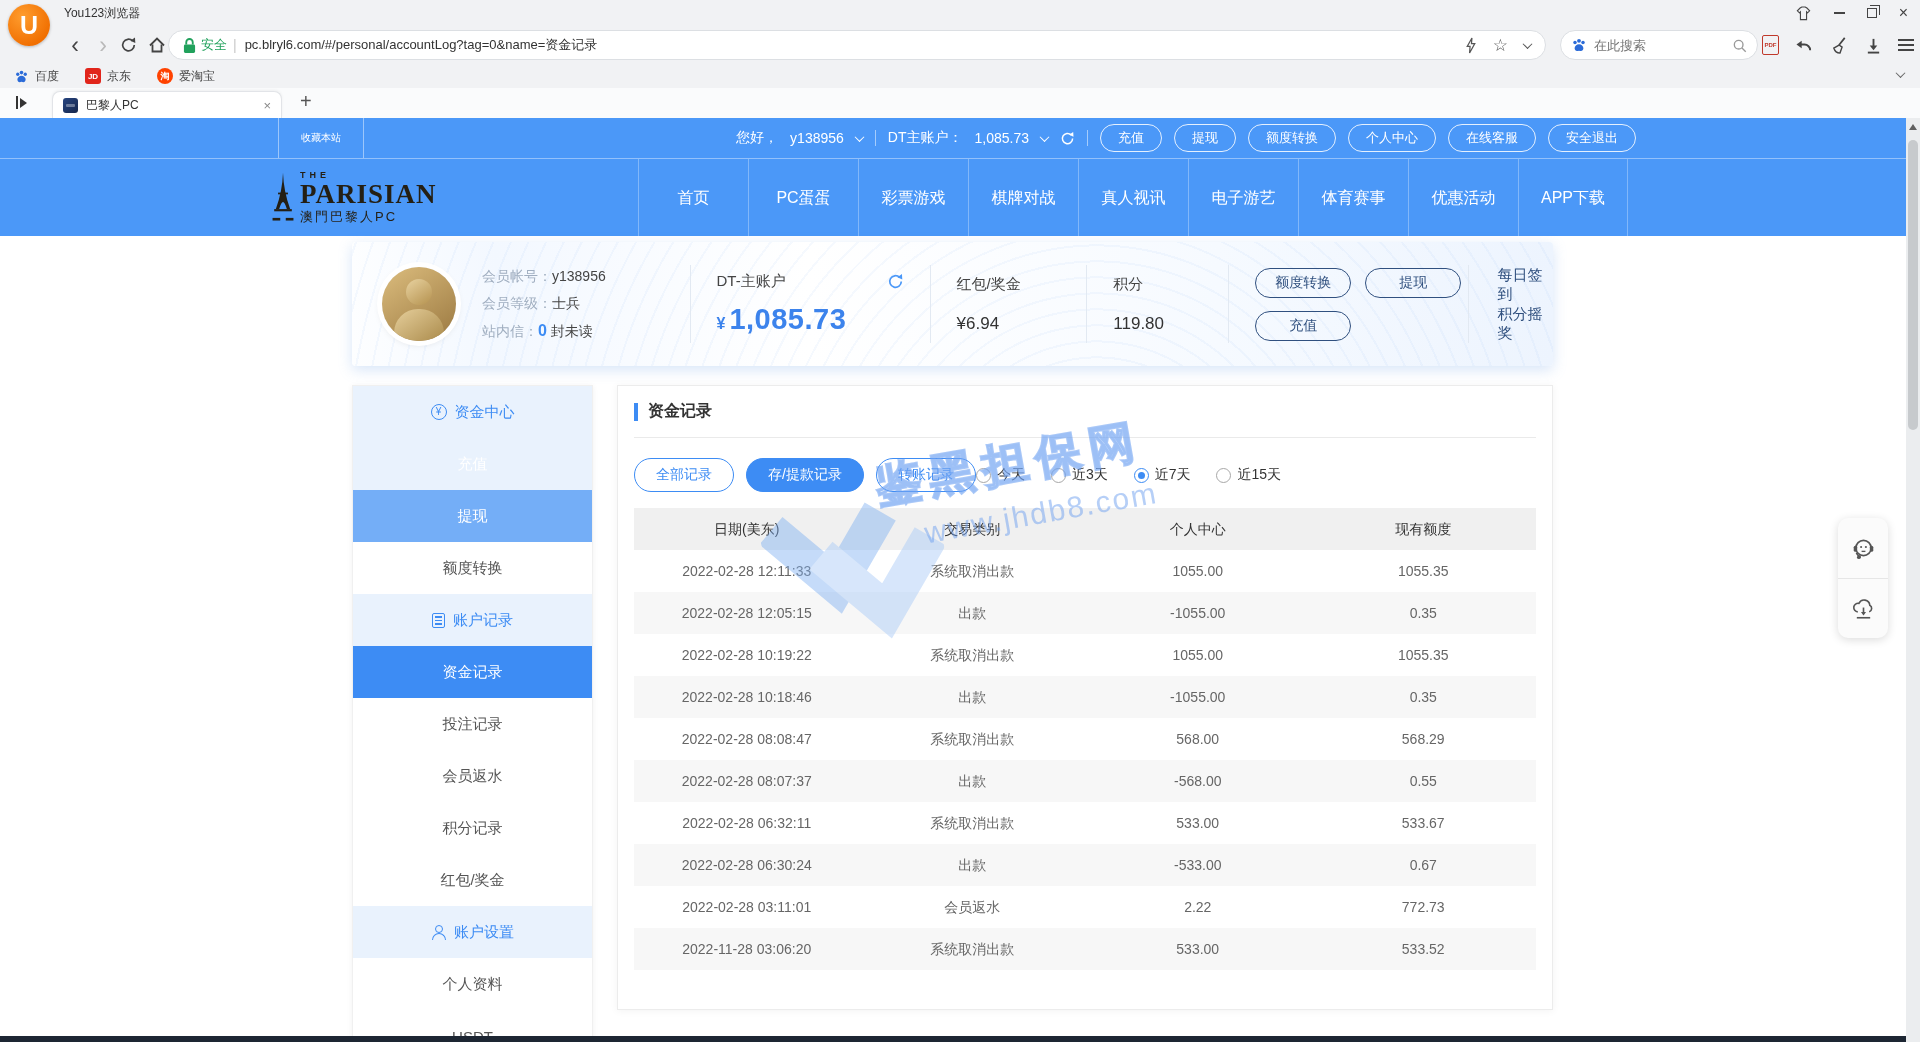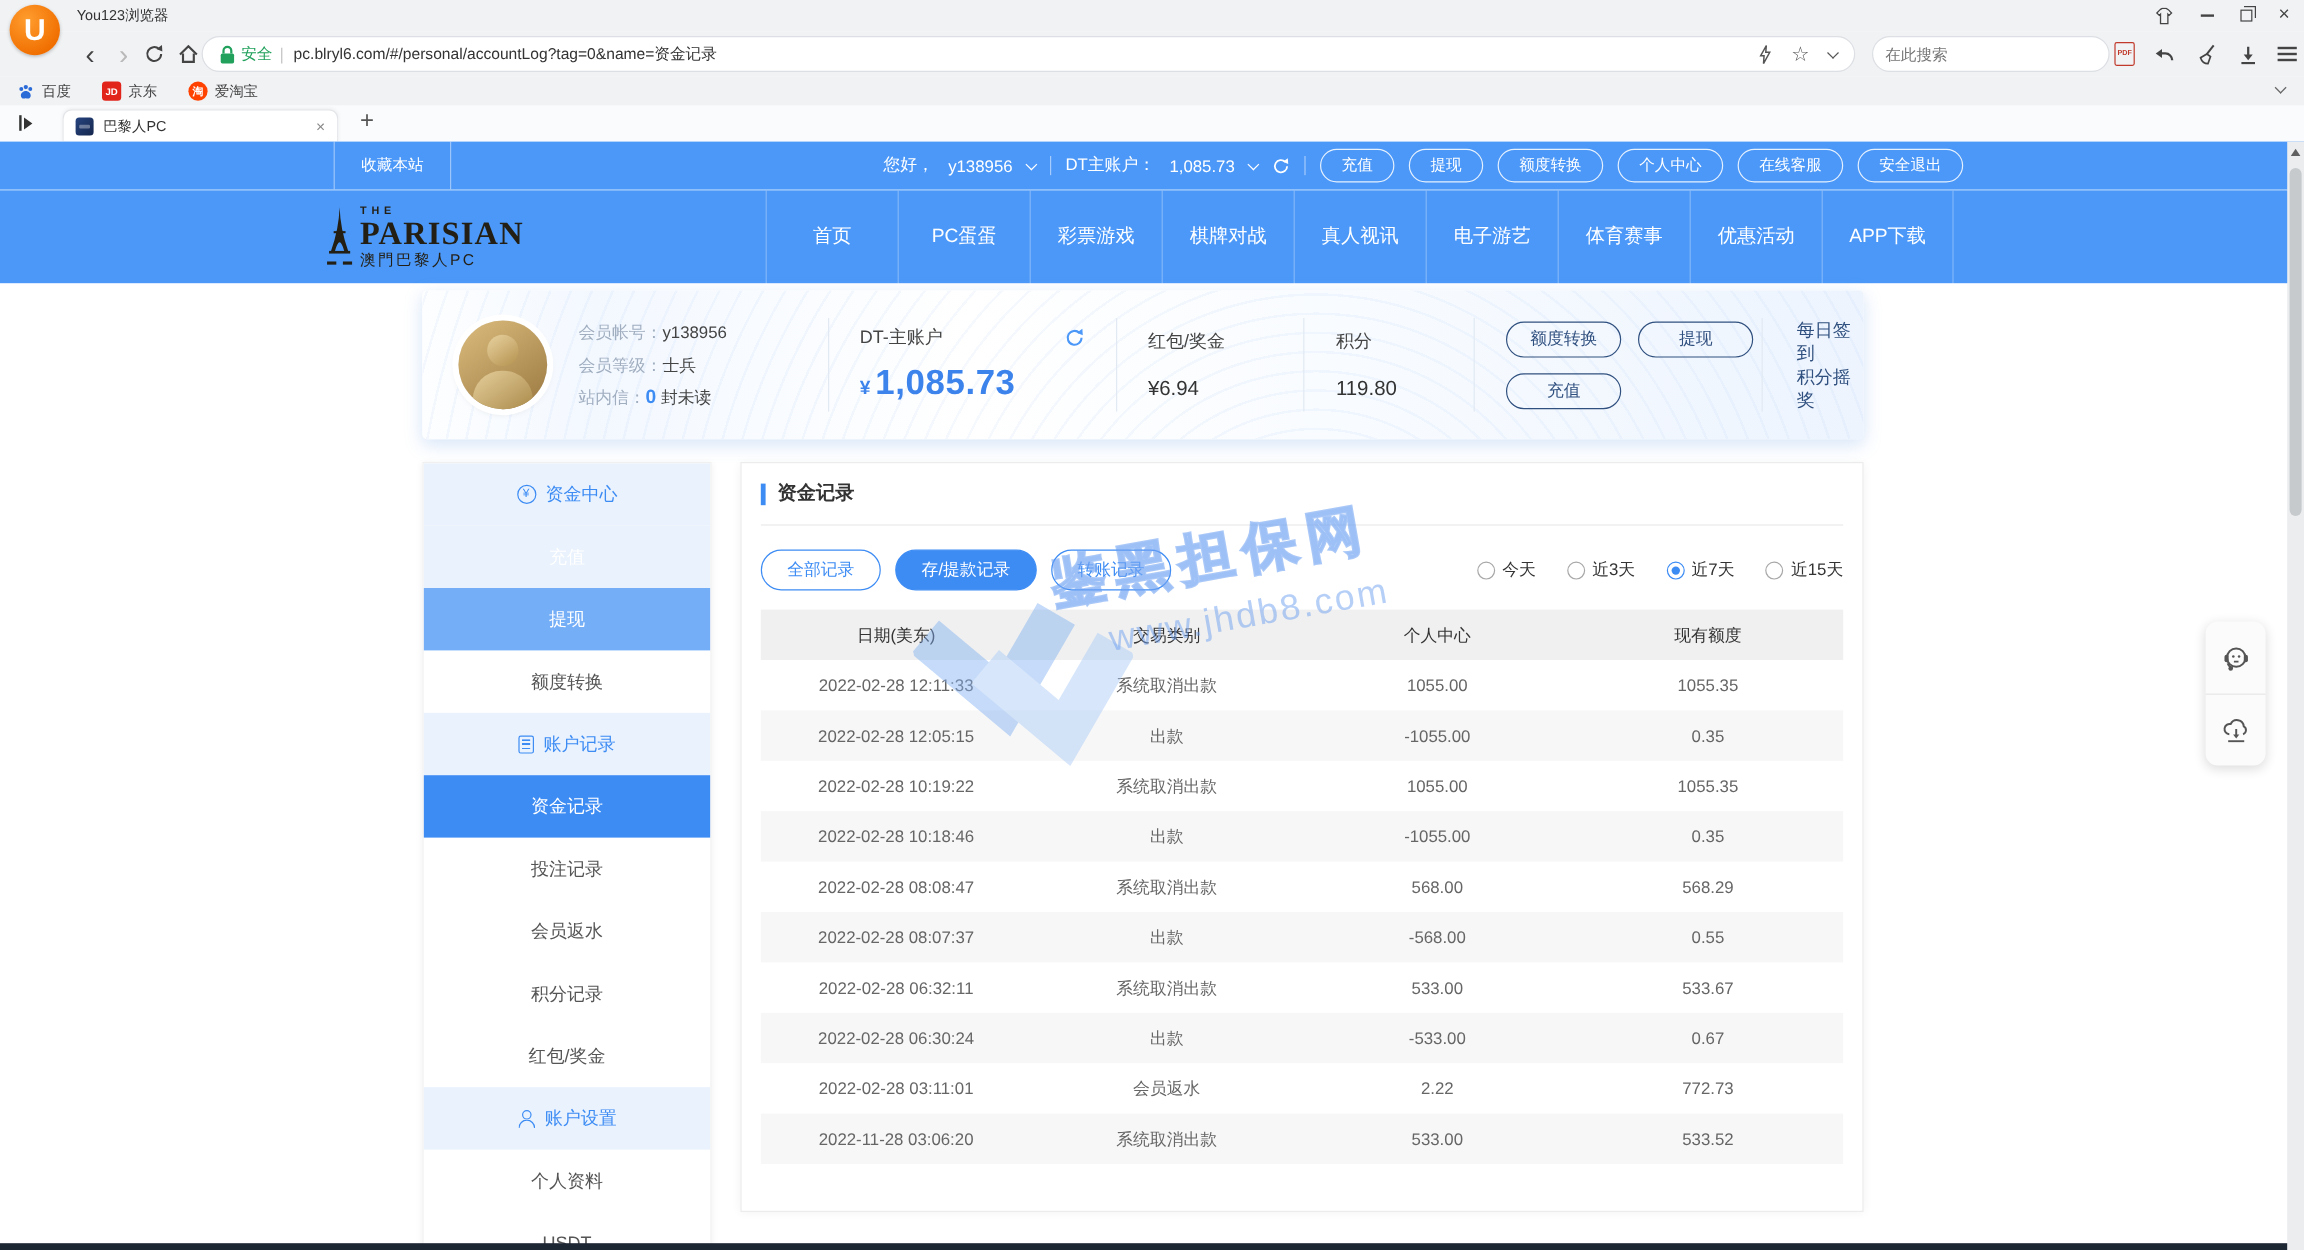--- a/index.html
+++ b/index.html
@@ -28,21 +28,21 @@
   .urlbar { position:absolute; left:168px; top:4px; width:1378px; height:30px; background:#fff;
             border:1px solid #dcdfe3; border-radius:15px; display:flex; align-items:center; padding:0 14px; }
   .secure-txt { color:#21a15c; font-size:13px; margin:0 6px 0 5px; }
   .url-sep { color:#c9c9c9; margin-right:8px; }
   .url-text { font-size:13px; color:#333; flex:1; white-space:nowrap; overflow:hidden; }
   .url-right { display:flex; align-items:center; gap:16px; color:#555; }
   .star-g { font-size:17px; color:#555; line-height:1; }
   .chev { display:inline-block; width:7px; height:7px; border-right:1.6px solid currentColor;
           border-bottom:1.6px solid currentColor; transform:rotate(45deg) translate(-1px,-1px); }
   .searchbox { position:absolute; left:1560px; top:4px; width:198px; height:30px; background:#fff;
-               border:1px solid #dcdfe3; border-radius:15px; display:flex; align-items:center; padding:0 10px; gap:7px;flex-direction:column; }
+               border:1px solid #dcdfe3; border-radius:15px; display:flex; align-items:center; padding:0 10px; gap:7px; }
   .searchbox input { border:none; outline:none; background:transparent; flex:1; font-size:13px; color:#333;
                      font-family:"Liberation Sans", sans-serif; min-width:0; }
   .tool-right { position:absolute; left:1762px; top:0; height:38px; display:flex; align-items:center; gap:16px; }
   .pdf-ico { width:17px; height:20px; border:1.5px solid #c0392b; border-radius:2px; position:relative; }
   .pdf-ico::after { content:"PDF"; position:absolute; left:0; right:0; top:6px; text-align:center;
                     font-size:6px; font-weight:bold; color:#c0392b; }
   .burger { width:16px; height:12px; display:flex; flex-direction:column; justify-content:space-between; }
   .burger i { display:block; height:2px; background:#444; }
 
   .bookmarkbar { position:absolute; left:0; top:64px; width:1920px; height:24px; background:#f1f2f4;
@@ -66,21 +66,21 @@
              position:relative; flex:none; }
   .favicon::after { content:""; position:absolute; left:3px; top:6px; width:9px; height:3px;
                     background:rgba(255,255,255,.35); border-radius:1px; }
   .tab-title { flex:1; font-size:12px; color:#333; white-space:nowrap; overflow:hidden; }
   .tab-close { color:#888; font-size:13px; }
   .newtab { position:absolute; left:300px; top:2px; font-size:20px; color:#555; }
 
   
   .bluebar { position:absolute; left:0; top:118px; width:1920px; height:40px; background:#4b98f8; color:#fff; }
   .fav-link { position:absolute; left:278px; top:0; height:40px; line-height:40px; padding:0 22px;
-              font-size:13px; border-left:1px solid rgba(255,255,255,.45); border-right:1px solid rgba(255,255,255,.45); }
+              font-size:10px; border-left:1px solid rgba(255,255,255,.45); border-right:1px solid rgba(255,255,255,.45); }
   .user-cluster { position:absolute; right:284px; top:0; height:40px; display:flex; align-items:center; gap:12px; font-size:14px; }
   .vsep { width:1px; height:16px; background:rgba(255,255,255,.5); }
   .tb-pill { height:28px; padding:0 17px; border:1px solid rgba(255,255,255,.85); border-radius:14px;
              display:flex; align-items:center; font-size:13px; }
   .ref-ic { width:15px; height:15px; color:#fff; }
 
   .navbar { position:absolute; left:0; top:158px; width:1920px; height:78px; background:#4b98f8;
             border-top:1px solid rgba(255,255,255,.4); }
   .logo { position:absolute; left:272px; top:9px; display:flex; align-items:flex-end; gap:6px; color:#241f14; }
   .logo-tower { width:22px; height:58px; color:#241f14; }
@@ -149,21 +149,21 @@
                    border:1.5px solid currentColor; border-radius:50%; }
   .p-ico::after { content:""; position:absolute; bottom:0; left:1px; width:12px; height:6px;
                   border:1.5px solid currentColor; border-bottom:none; border-radius:7px 7px 0 0; }
 
   
   .content-card { position:absolute; left:617px; top:385px; width:936px; height:625px; background:#fff;
                   border:1px solid #ececec; box-shadow:0 1px 8px rgba(0,0,0,.05); padding:0 16px; }
   .c-title-row { height:52px; display:flex; align-items:center; gap:10px; border-bottom:1px solid #eaeaea; }
   .c-bar { width:4px; height:18px; background:#3d8cf4; }
   .c-title { font-size:16px; font-weight:bold; color:#333; }
-  .filter-row { margin-top:20px; display:flex; align-items:center; justify-content:space-between; }
+  .filter-row { margin-top:20px; display:flex; align-items:center; }
   .tabs { display:flex; gap:12px; }
   .pill { height:34px; padding:0 21px; border:1px solid #3d8cf4; border-radius:17px; color:#3d8cf4;
           font-size:14px; display:flex; align-items:center; background:#fff; }
   .pill.active { background:#3d8cf4; color:#fff; }
   .ranges { display:flex; align-items:center; gap:26px; }
   .range { display:flex; align-items:center; gap:6px; font-size:14px; color:#333; }
   .radio { width:15px; height:15px; border:1px solid #a8a8a8; border-radius:50%; background:#fff; position:relative; flex:none; }
   .radio.sel { border:1px solid #3d8cf4; }
   .radio.sel::after { content:""; position:absolute; left:3px; top:3px; width:7px; height:7px;
                       border-radius:50%; background:#3d8cf4; }

